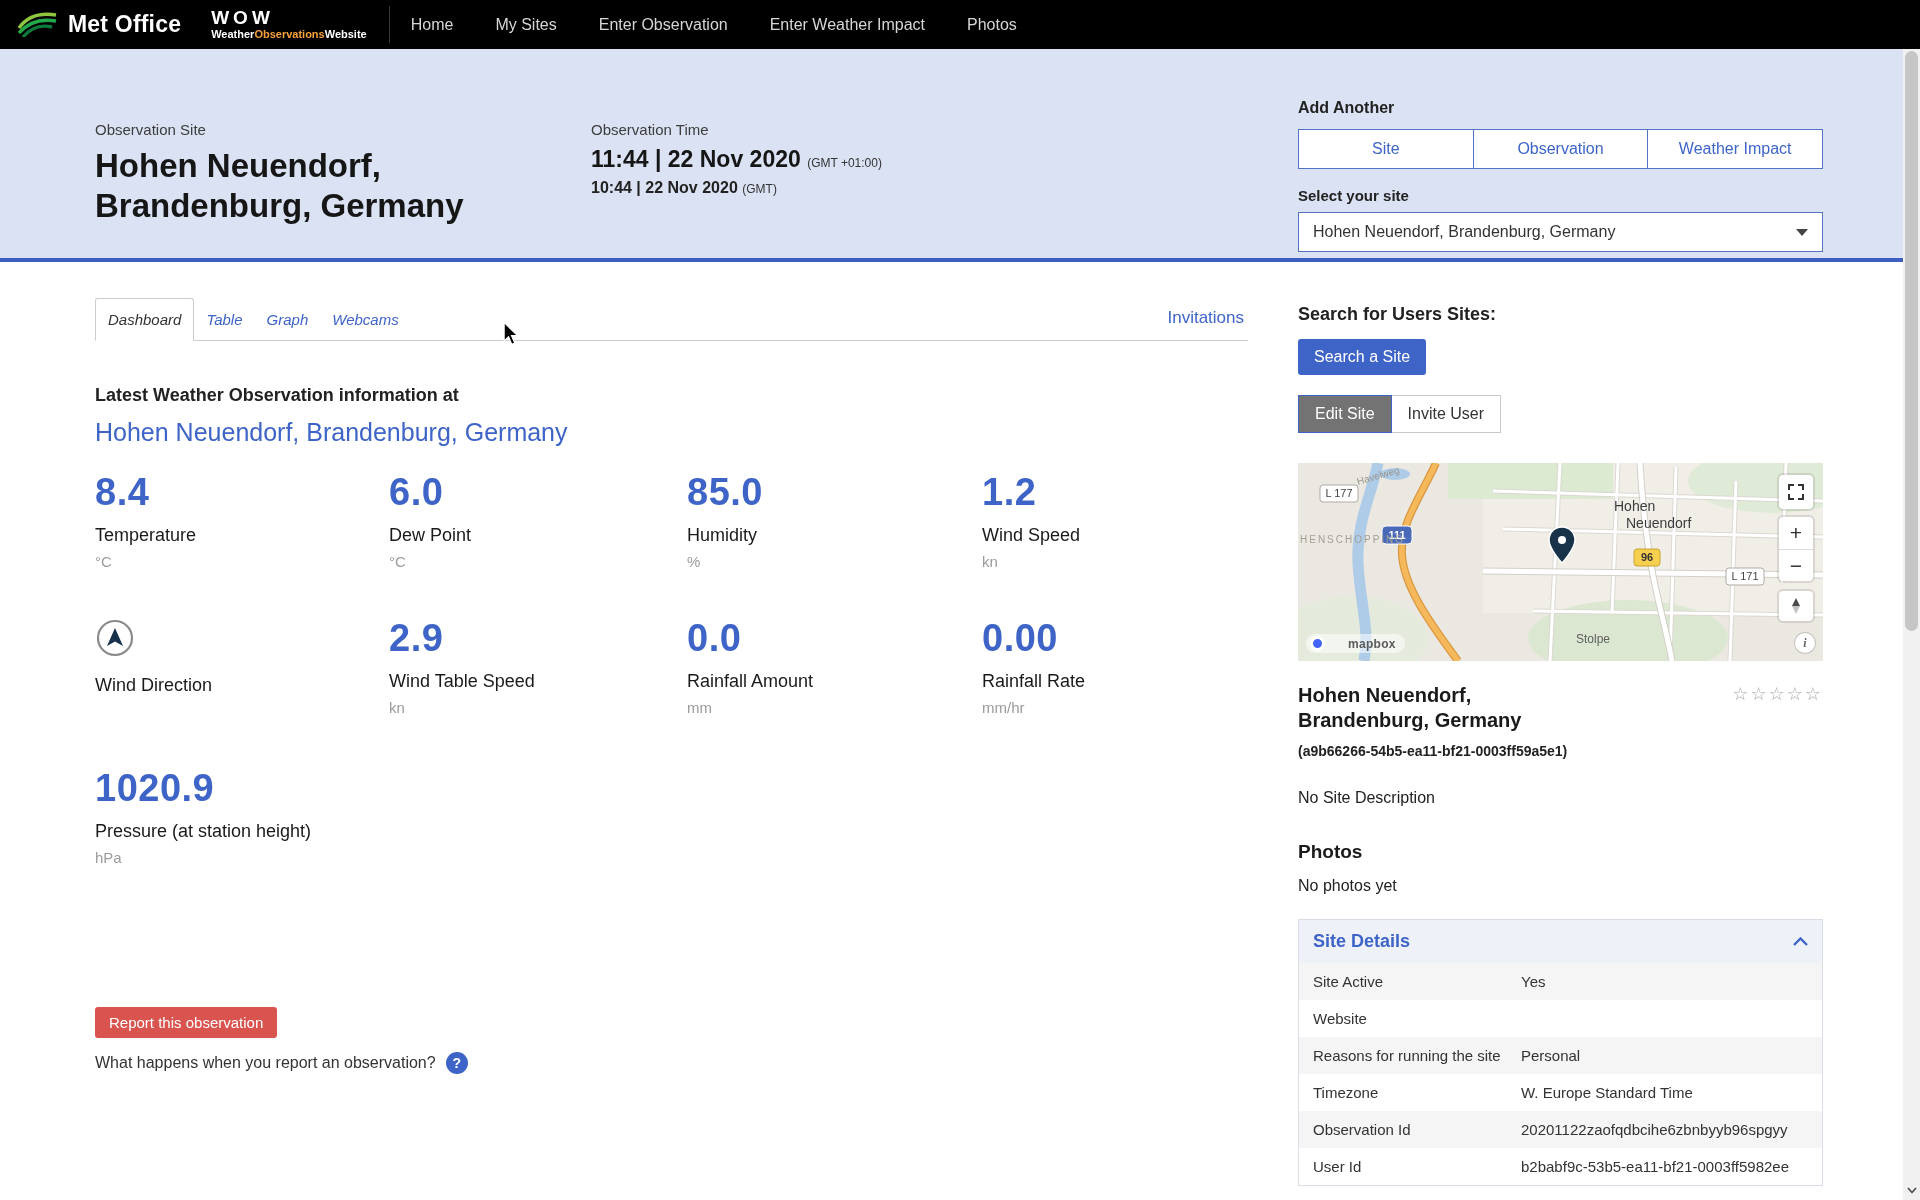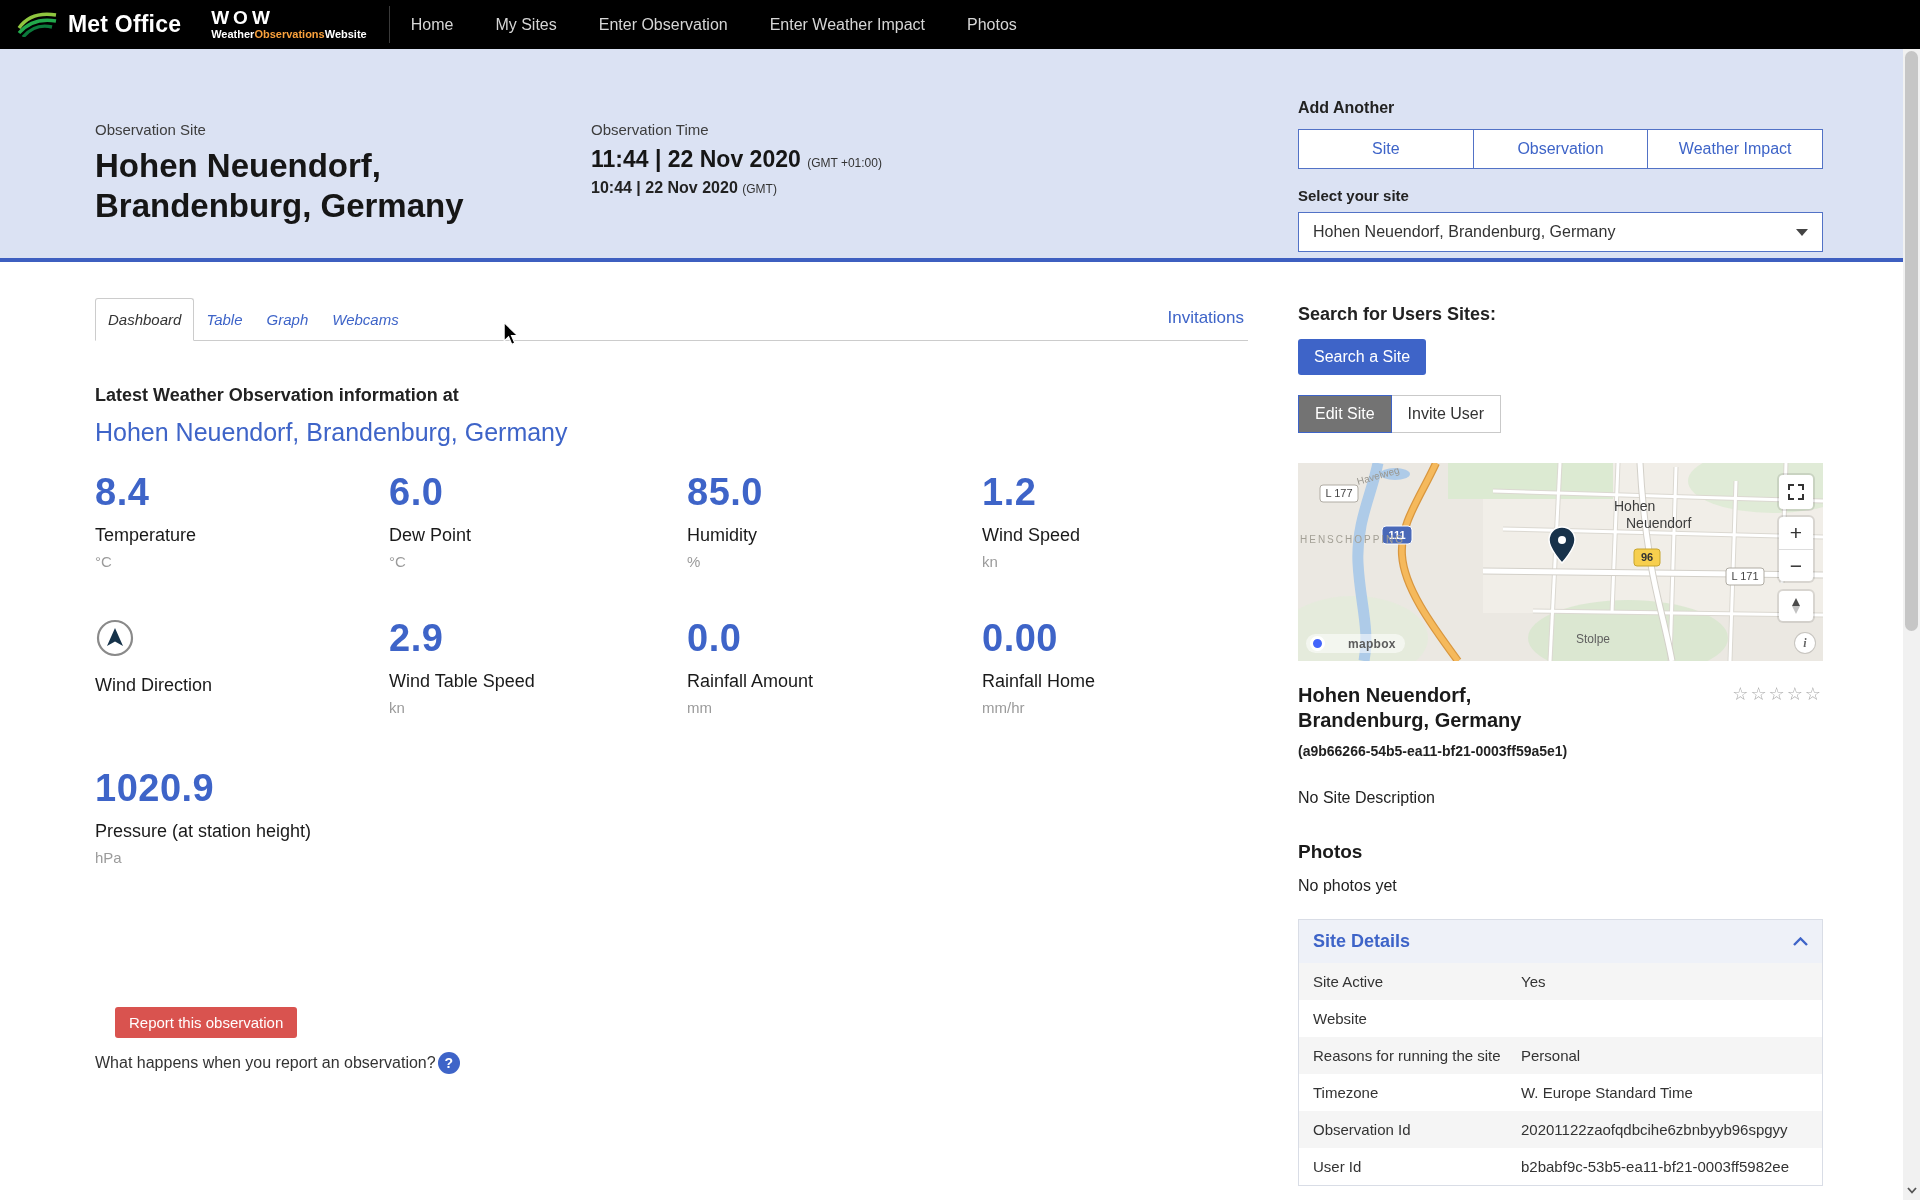--- a/index.html
+++ b/index.html
@@ -56,22 +56,22 @@
   .intro { margin-top:44px; font-size:18px; font-weight:bold; color:#222; }
   .site-link { margin-top:12px; font-size:25px; color:#3e64c8; cursor:pointer; width:fit-content; }
   
   .metrics { margin-top:22px; display:grid; grid-template-columns:294px 298px 295px 1fr; }
   .metric { margin-bottom:44px; }
   .metric-value { font-size:38px; font-weight:bold; color:#3e64c8; letter-spacing:0.5px; line-height:46px; }
   .metric-label { font-size:18px; color:#1a1a1a; margin-top:10px; }
   .metric-unit { font-size:15px; color:#9b9b9b; margin-top:7px; min-height:18px; }
   .wind-icon { width:40px; height:40px; margin:3px 0; }
   .report-btn { margin-top:96px; background:#d9534f; color:#fff; border:none; border-radius:3px;
-    font-size:15px; padding:7px 14px; cursor:pointer; font-family:inherit; display:block;margin-left:20px; }
-  .help-row { margin-top:14px; display:flex; align-items:center; gap:2px; font-size:16px; color:#333; }
+    font-size:15px; padding:7px 14px; cursor:pointer; font-family:inherit; display:block; }
+  .help-row { margin-top:14px; display:flex; align-items:center; gap:10px; font-size:16px; color:#333; }
   .help-icon { width:22px; height:22px; border-radius:50%; background:#3e64c8; color:#fff;
     font-size:14px; font-weight:bold; display:flex; align-items:center; justify-content:center; cursor:pointer; }
   
   .sidebar { width:525px; flex-shrink:0; padding-top:42px; }
   .search-label { font-size:18px; font-weight:bold; color:#222; }
   .search-btn { margin-top:14px; background:#3e64c8; color:#fff; border:none; border-radius:3px;
     font-size:16px; padding:9px 16px; cursor:pointer; font-family:inherit; }
   .seg-row { margin-top:20px; display:flex; }
   .seg { font-size:16px; padding:9px 16px; cursor:pointer; }
   .seg.active { background:#737373; color:#fff; border:1px solid #3e64c8; }
@@ -218,21 +218,21 @@
         <div class="metric-label">Wind Table Speed</div>
         <div class="metric-unit">kn</div>
       </div>
       <div class="metric">
         <div class="metric-value">0.0</div>
         <div class="metric-label">Rainfall Amount</div>
         <div class="metric-unit">mm</div>
       </div>
       <div class="metric">
         <div class="metric-value">0.00</div>
-        <div class="metric-label">Rainfall Home</div>
+        <div class="metric-label">Rainfall Rate</div>
         <div class="metric-unit">mm/hr</div>
       </div>
       <div class="metric">
         <div class="metric-value">1020.9</div>
         <div class="metric-label">Pressure (at station height)</div>
         <div class="metric-unit">hPa</div>
       </div>
     </div>
 
     <button class="report-btn">Report this observation</button>

